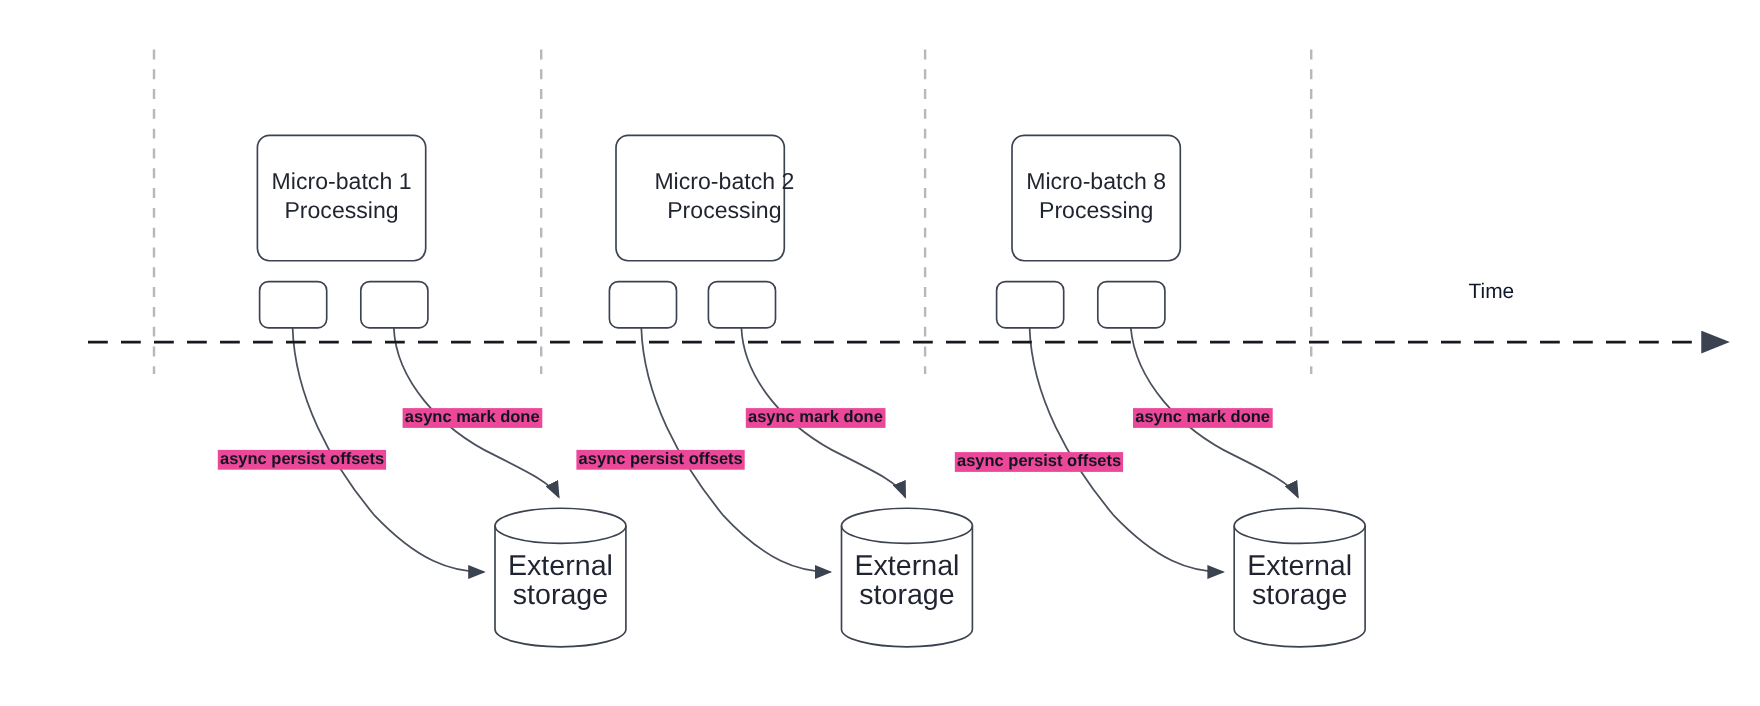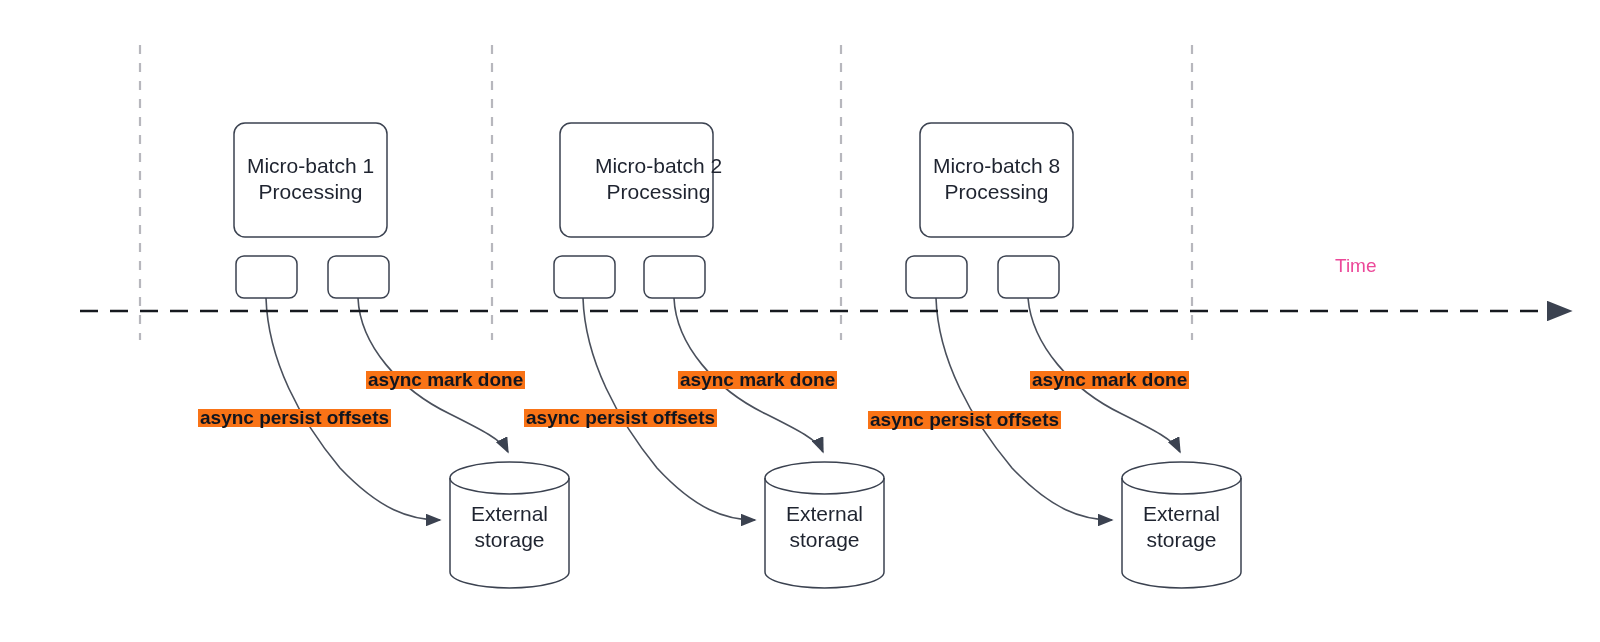--- a/index.html
+++ b/index.html
@@ -31,36 +31,36 @@
     line-height: 26px;
     white-space: pre;
     pointer-events: none;
   }
   .batch-label {
     width: 153px;
     font-size: 21px;
   }
   .store-label {
     width: 120px;
-    font-size: 21px;
+    font-size: 26px;
   }
   .edge-label {
     position: absolute;
     color: #10151f;
     font-family: "Liberation Sans", sans-serif;
-    font-size: 19px;
+    font-size: 15px;
     font-weight: bold;
     line-height: 18px;
     white-space: nowrap;
-    background: #f97316;
+    background: #ec4899;
     padding: 0 2px;
   }
   .time-label {
     position: absolute;
-    color: #ec4899;
+    color: #0f172a;
     font-family: "Liberation Sans", sans-serif;
     font-size: 19px;
     white-space: nowrap;
   }
 </style>
 </head>
 <body>
 
 <div id="canvas">
 

